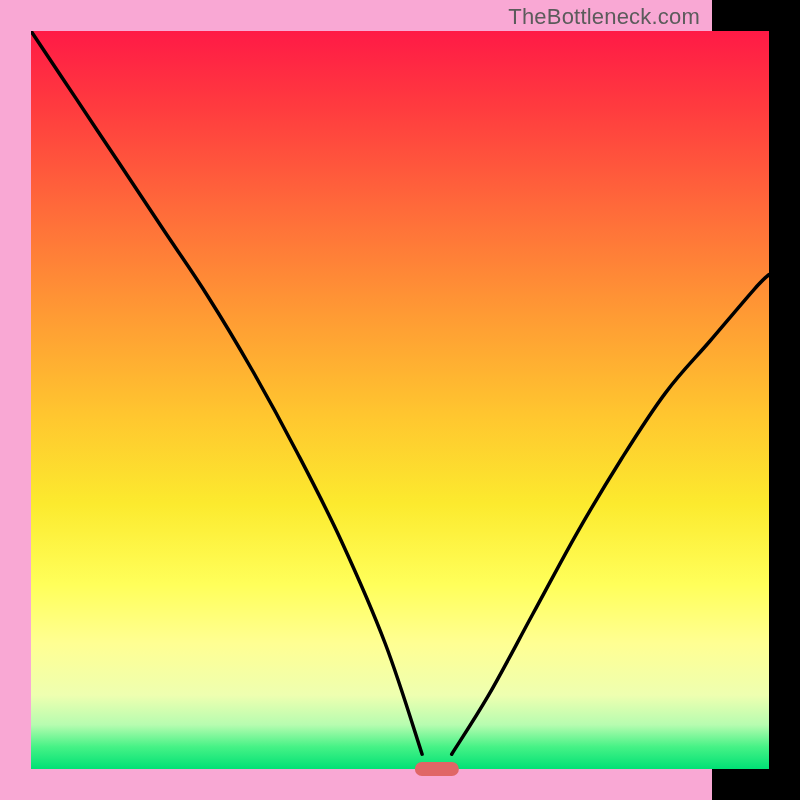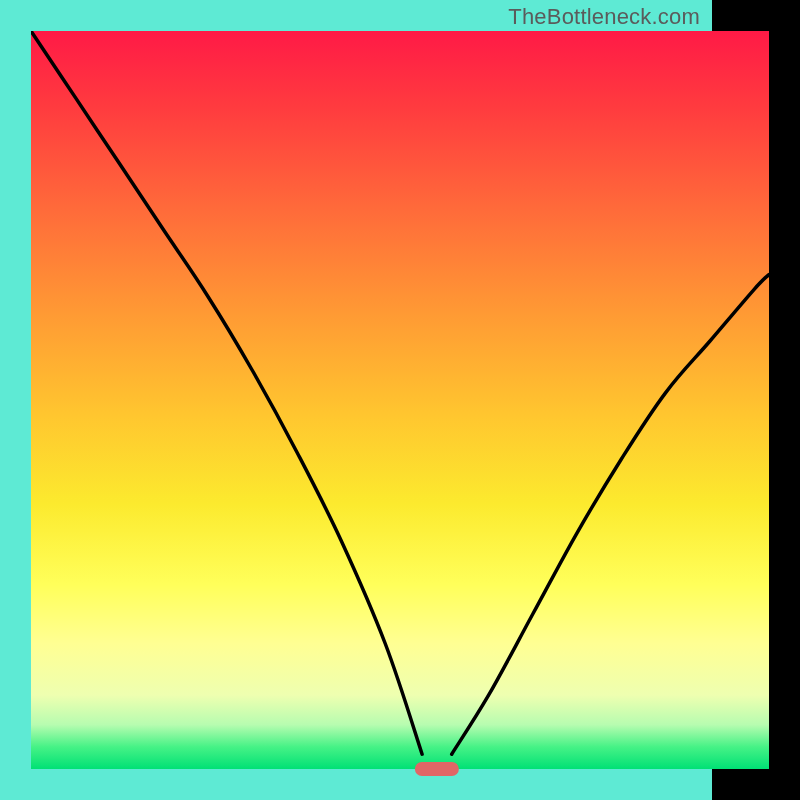--- a/index.html
+++ b/index.html
@@ -1,21 +1,21 @@
 <!DOCTYPE html>
 <html><head>
 <meta charset="utf-8">
 <style>
   * { margin: 0; padding: 0; box-sizing: border-box; }
   html, body { width: 800px; height: 800px; overflow: hidden; background: #000; }
   .frame {
     position: relative;
     width: 712px;
     height: 800px;
-    background: #5eead4;
+    background: #f9a8d4;
     padding-left: 33px;
   }
   .attribution {
     position: absolute;
     top: 4px;
     right: 12px;
     font-family: Arial, Helvetica, sans-serif;
     font-size: 22px;
     color: #5b5b5b;
     font-weight: 500;

